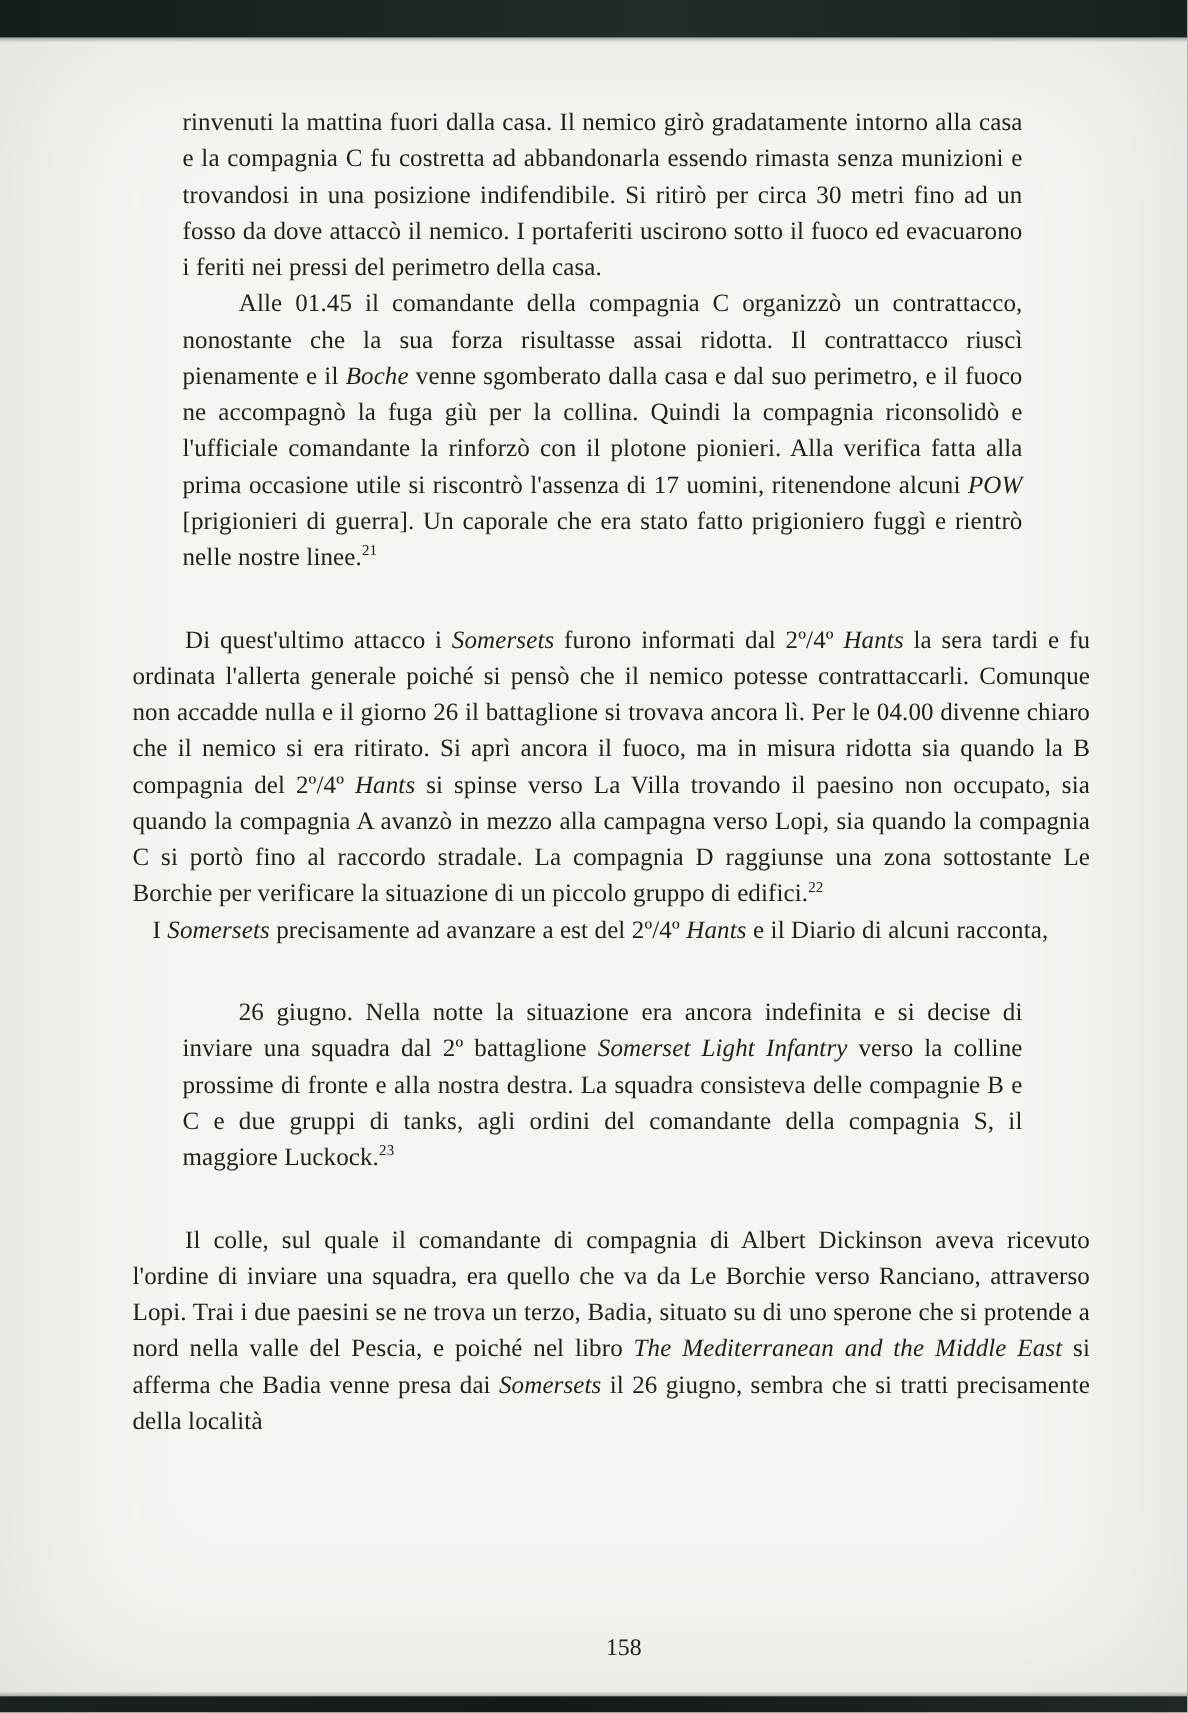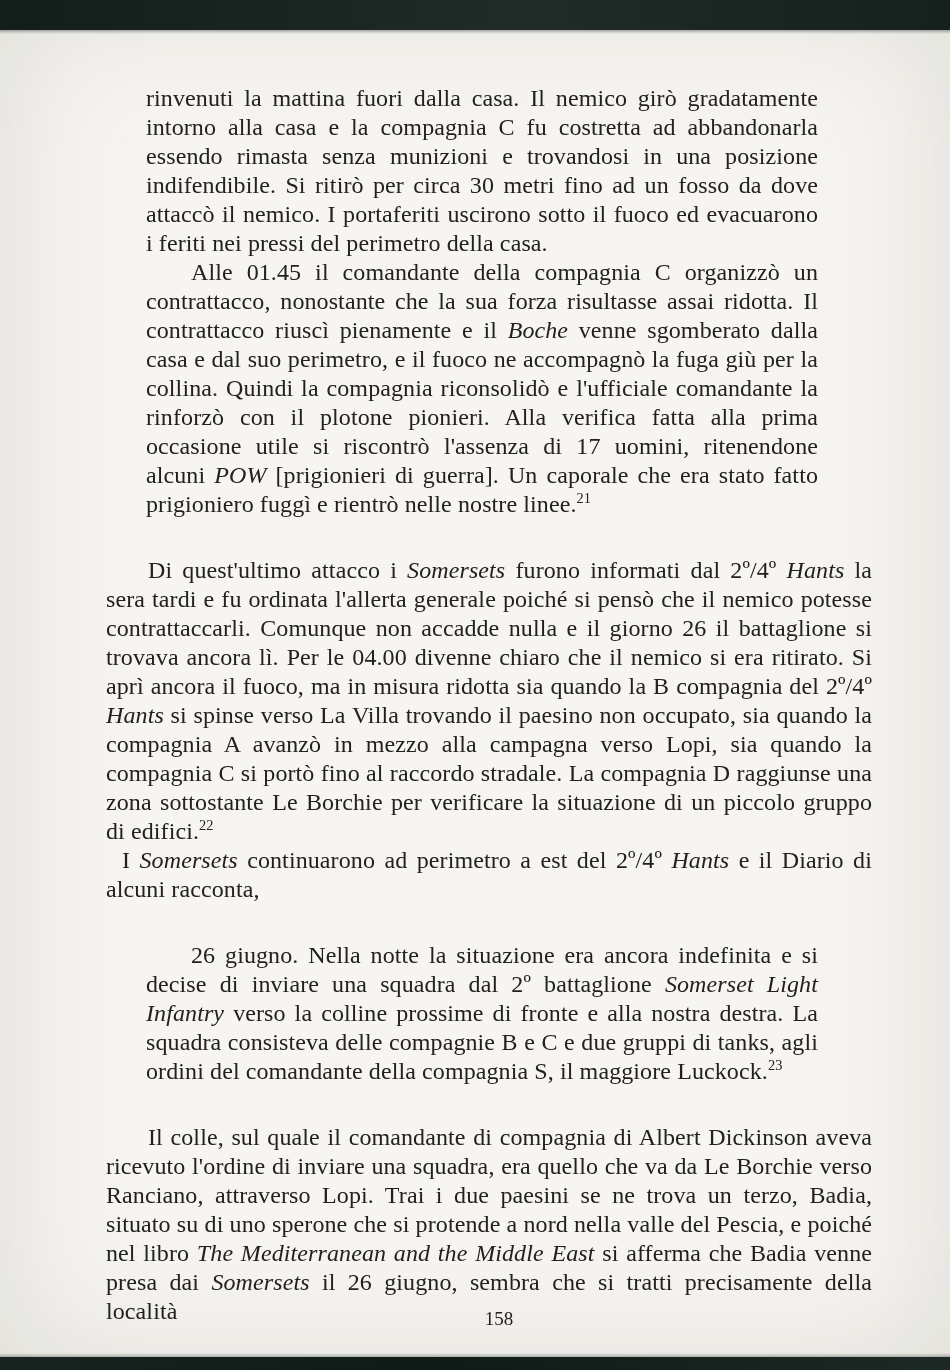--- a/index.html
+++ b/index.html
@@ -35,21 +35,21 @@
     background:linear-gradient(0deg, rgba(28,38,34,0.30), rgba(28,38,34,0));
   }
 
   .page {
     position:absolute;
     top:84px;
     left:106px;
     width:766px;
   }
   .page p {
-    font-size:24px;
+    font-size:20px;
     line-height:29px;
     text-align:justify;
     color: var(--ink, #23211c);
     letter-spacing:0.1px;
   }
 
   .quote { margin-left:40px; margin-right:54px; }
 
   .indent-lg { text-indent:45px; }
   .indent-md { text-indent:42px; }
@@ -79,21 +79,21 @@
 
   <div class="page">
 
     <div class="quote">
       <p><span>rinvenuti la mattina fuori dalla casa.  Il nemico girò gradatamente intorno alla casa e la compagnia C fu costretta ad abbandonarla essendo rimasta senza munizioni e trovandosi in una posizione indifendibile.  Si ritirò per circa 30 metri fino ad un fosso da dove attaccò il nemico.  I portaferiti uscirono sotto il fuoco ed evacuarono i feriti nei pressi del perimetro della casa.</span></p>
       <p class="indent-lg"><span>Alle 01.45 il comandante della compagnia C organizzò un contrattacco, nonostante che la sua forza risultasse assai ridotta. Il contrattacco riuscì pienamente e il </span><span class="it">Boche</span><span> venne sgomberato dalla casa e dal suo perimetro, e il fuoco ne accompagnò la fuga giù per la collina.  Quindi la compagnia riconsolidò e l'ufficiale comandante la rinforzò con il plotone pionieri.  Alla verifica fatta alla prima occasione utile si riscontrò l'assenza di 17 uomini, ritenendone alcuni </span><span class="it">POW</span><span> [prigionieri di guerra].  Un caporale che era stato fatto prigioniero fuggì e rientrò nelle nostre linee.</span><sup>21</sup></p>
     </div>
 
     <p class="indent-md gap"><span>Di quest'ultimo attacco i </span><span class="it">Somersets</span><span> furono informati dal 2º/4º </span><span class="it">Hants</span><span> la sera tardi e fu ordinata l'allerta generale poiché si pensò che il nemico potesse contrattaccarli.  Comunque non accadde nulla e il giorno 26 il battaglione si trovava ancora lì.  Per le 04.00 divenne chiaro che il nemico si era ritirato.  Si aprì ancora il fuoco, ma in misura ridotta sia quando la B compagnia del 2º/4º </span><span class="it">Hants</span><span> si spinse verso La Villa trovando il paesino non occupato, sia quando la compagnia A avanzò in mezzo alla campagna verso Lopi, sia quando la compagnia C si portò fino al raccordo stradale.  La compagnia D raggiunse una zona sottostante Le Borchie per verificare la situazione di un piccolo gruppo di edifici.</span><sup>22</sup></p>
 
-    <p class="indent-sm"><span>I </span><span class="it">Somersets</span><span> continuarono ad perimetro a est del 2º/4º </span><span class="it">Hants</span><span> e il Diario di alcuni racconta,</span></p>
+    <p class="indent-sm"><span>I </span><span class="it">Somersets</span><span> precisamente ad avanzare a est del 2º/4º </span><span class="it">Hants</span><span> e il Diario di alcuni racconta,</span></p>
 
     <div class="quote gap">
       <p class="indent-lg"><span>26 giugno.  Nella notte la situazione era ancora indefinita e si decise di inviare una squadra dal 2º battaglione </span><span class="it">Somerset Light Infantry</span><span> verso la colline prossime di fronte e alla nostra destra.  La squadra consisteva delle compagnie B e C e due gruppi di tanks, agli ordini del comandante della compagnia S, il maggiore Luckock.</span><sup>23</sup></p>
     </div>
 
     <p class="indent-md gap"><span>Il colle, sul quale il comandante di compagnia di Albert Dickinson aveva ricevuto l'ordine di inviare una squadra, era quello che va da Le Borchie verso Ranciano, attraverso Lopi.  Trai i due paesini se ne trova un terzo, Badia, situato su di uno sperone che si protende a nord nella valle del Pescia, e poiché nel libro </span><span class="it">The Mediterranean and the Middle East</span><span> si afferma che Badia venne presa dai </span><span class="it">Somersets</span><span> il 26 giugno, sembra che si tratti precisamente della località</span></p>
 
   </div>
 
   <div class="page-number">158</div>

